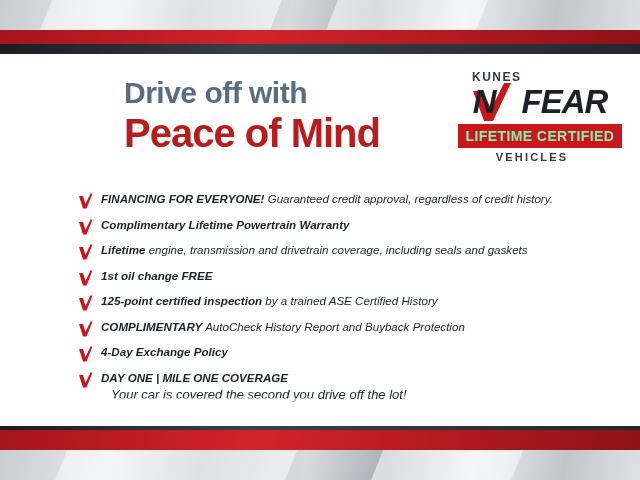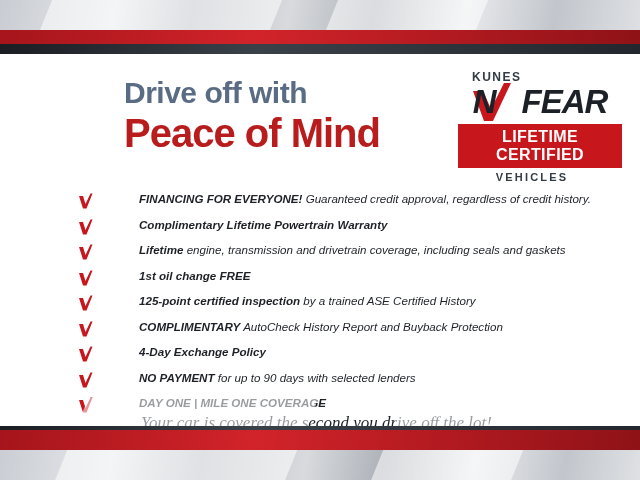--- a/index.html
+++ b/index.html
@@ -137,22 +137,22 @@
     position: absolute;
     left: 12px;
     top: -3px;
     width: 42px;
     height: 40px;
     z-index: 1;
   }
   .badge .lifetime {
     margin-top: 3px;
     background: #c8161d;
-    color: #ffffff;
-    font-size: 16px;
+    color: #86efac;
+    font-size: 14px;
     font-weight: 800;
     letter-spacing: 0.4px;
     padding: 4px 6px 4px 6px;
   }
   .badge .vehicles {
     font-size: 11px;
     font-weight: 800;
     letter-spacing: 2.2px;
     color: #333b45;
     text-align: center;
@@ -164,21 +164,20 @@
   .list {
     position: absolute;
     left: 78px;
     top: 138px;
     width: 520px;
   }
   .row {
     display: flex;
     align-items: flex-start;
     margin-bottom: 8.5px;
-    gap: 38px;
   }
   .tick {
     flex: 0 0 auto;
     width: 15px;
     height: 16px;
     margin-right: 8px;
     margin-top: 1px;
   }
   .txt {
     font-size: 11.6px;
@@ -188,28 +187,27 @@
   }
   .txt b {
     font-weight: 700;
     font-style: italic;
   }
   .txt .plain {
     font-style: italic;
     font-weight: 400;
   }
   .sub {
-    font-size: 17px;
+    font-size: 13px;
     font-style: italic;
     font-weight: 400;
     color: #1d2127;
     margin-top: 2px;
-    margin-left: 2px;
+    margin-left: 10px;
     display: block;
-    font-family: Liberation Serif, serif;
   }
 </style>
 </head>
 <body>
 
 <div class="canvas">
 
   <div class="band-top">
     <div class="diag-light" style="left:40px; top:-40px;"></div>
     <div class="diag-light" style="left:330px; top:-50px; width:150px;"></div>
@@ -280,26 +278,20 @@
         <div class="txt"><b>COMPLIMENTARY</b><span class="plain"> AutoCheck History Report and Buyback Protection</span></div>
       </div>
 
       <div class="row">
         <svg class="tick" viewBox="0 0 15 16">
             <path d="M1 3 L5 3 L7.5 11 L12.5 0.5 L14.5 0.5 L8.5 15.5 L5 15.5 Z" fill="#c8161d"></path>
           </svg>
         <div class="txt"><b>4-Day Exchange Policy</b><span class="plain"></span></div>
       </div>
 
-      <div class="row">
-        <svg class="tick" viewBox="0 0 15 16">
-            <path d="M1 3 L5 3 L7.5 11 L12.5 0.5 L14.5 0.5 L8.5 15.5 L5 15.5 Z" fill="#c8161d"></path>
-          </svg>
-        <div class="txt"><b>NO PAYMENT</b><span class="plain"> for up to 90 days with selected lenders</span></div>
-      </div>
 
       <div class="row">
         <svg class="tick" viewBox="0 0 15 16">
             <path d="M1 3 L5 3 L7.5 11 L12.5 0.5 L14.5 0.5 L8.5 15.5 L5 15.5 Z" fill="#c8161d"></path>
           </svg>
         <div class="txt"><b>DAY ONE | MILE ONE COVERAGE</b><span class="sub">Your car is covered the second you drive off the lot!</span></div>
       </div>
 
     </div>
   </div>

